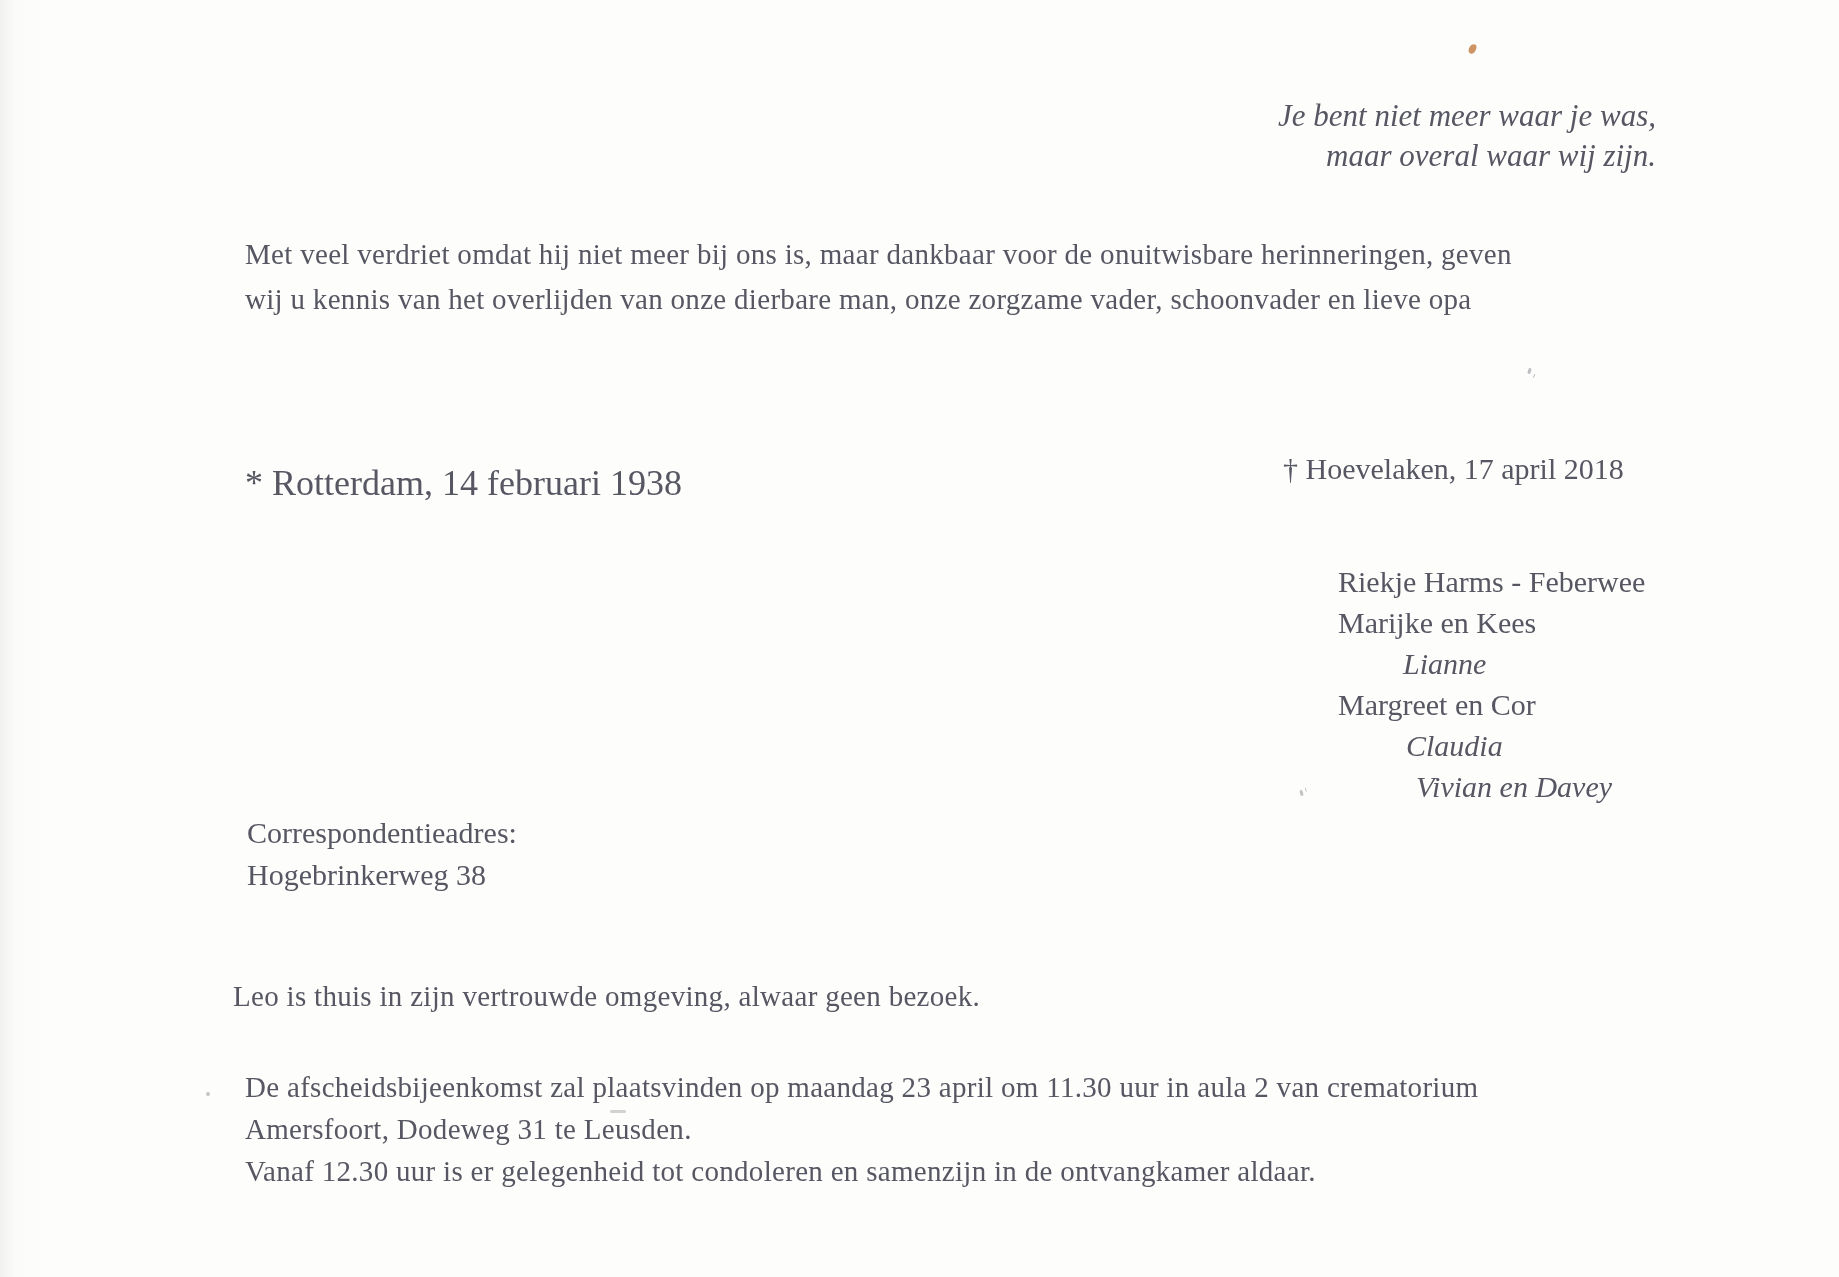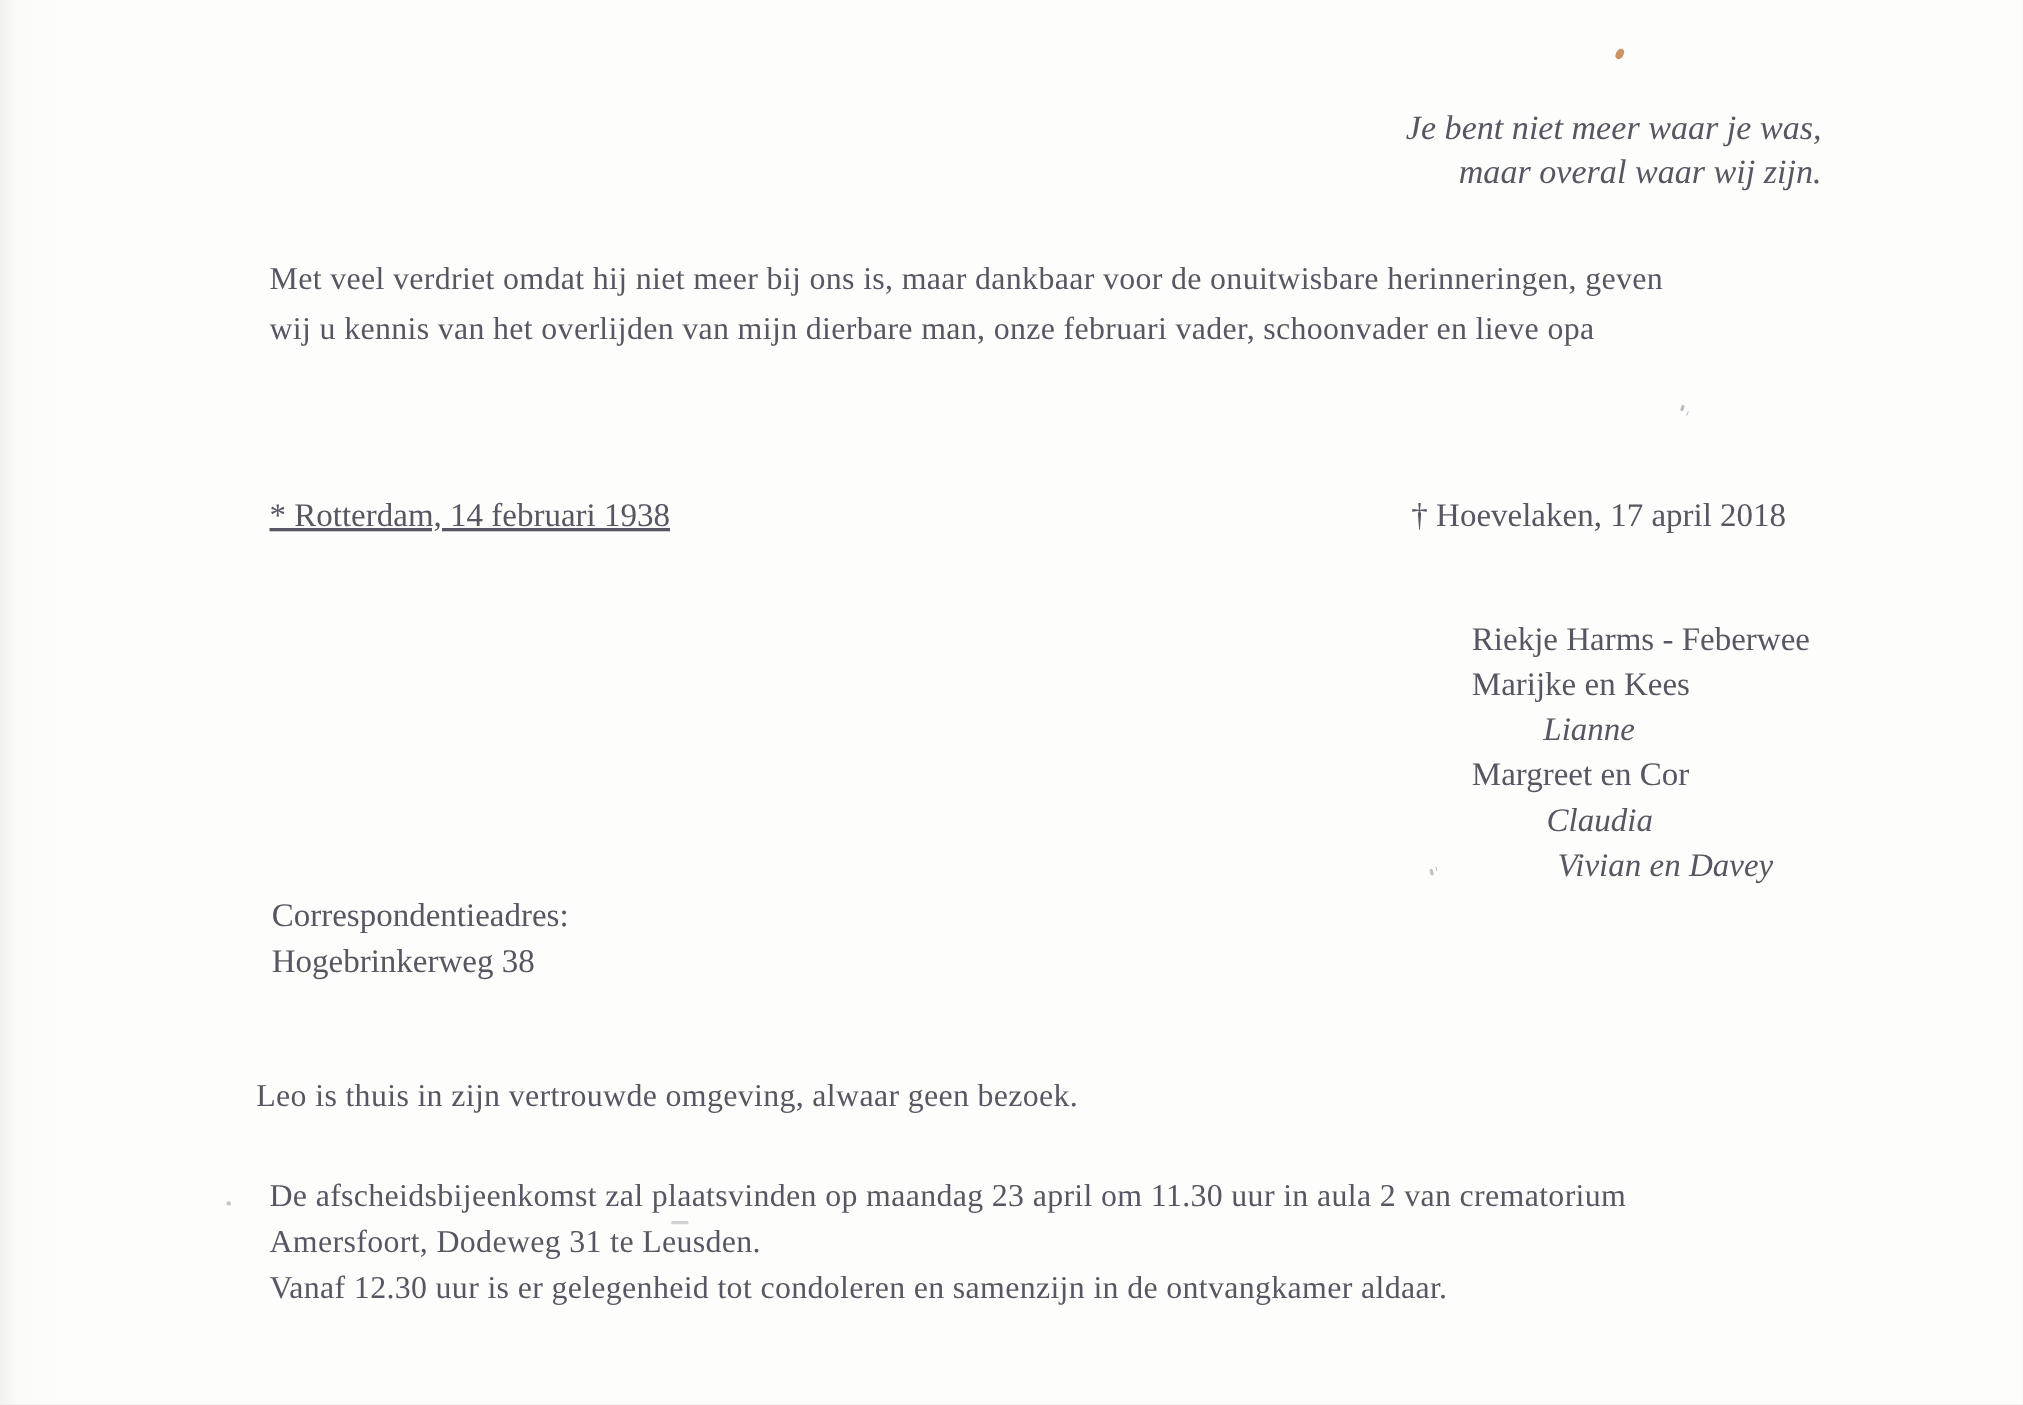--- a/index.html
+++ b/index.html
@@ -22,21 +22,21 @@
   }
   .announcement {
     left: 245px; top: 232px;
     font-size: 29px; line-height: 45px; letter-spacing: 0.3px;
   }
   .deceased-name {
     left: 758px; top: 345px;
     font-size: 68px; letter-spacing: 3px;
     color: var(--ink_dark, #4a4b55);
   }
-  .birth { left: 245px; top: 452px; font-size: 30px; text-decoration: underline; }
+  .birth { left: 245px; top: 462px; font-size: 36px; }
   .death { left: 1283px; top: 452px; font-size: 30px; }
   .family { left: 1295px; top: 561px; font-size: 30px; line-height: 41px; }
   .family .row { min-height: 41px; margin-left: 43px; }
   .family .it { font-style: italic; }
   .family .ind-1 { padding-left: 65px; }
   .family .ind-2 { padding-left: 68px; }
   .family .ind-3 { padding-left: 78px; }
   .correspondence { left: 247px; top: 812px; font-size: 30px; line-height: 42px; }
   .visit-note { left: 233px; top: 980px; font-size: 29px; letter-spacing: 0.3px; }
   .ceremony { left: 245px; top: 1066px; font-size: 29px; line-height: 42px; letter-spacing: 0.3px; }
@@ -70,21 +70,21 @@
 
 <div class="page">
 
   <div class="abs quote">
     <div>Je bent niet meer waar je was,</div>
     <div>maar overal waar wij zijn.</div>
   </div>
 
   <div class="abs announcement">
     <div>Met veel verdriet omdat hij niet meer bij ons is, maar dankbaar voor de onuitwisbare herinneringen, geven</div>
-    <div>wij u kennis van het overlijden van mijn dierbare man, onze februari vader, schoonvader en lieve opa</div>
+    <div>wij u kennis van het overlijden van onze dierbare man, onze zorgzame vader, schoonvader en lieve opa</div>
   </div>
 
 
   <div class="abs birth">* Rotterdam, 14 februari 1938</div>
   <div class="abs death">† Hoevelaken, 17 april 2018</div>
 
   <div class="abs family">
     <div class="row">Riekje Harms - Feberwee</div>
     <div class="row">Marijke en Kees</div>
     <div class="row it ind-1">Lianne</div>

